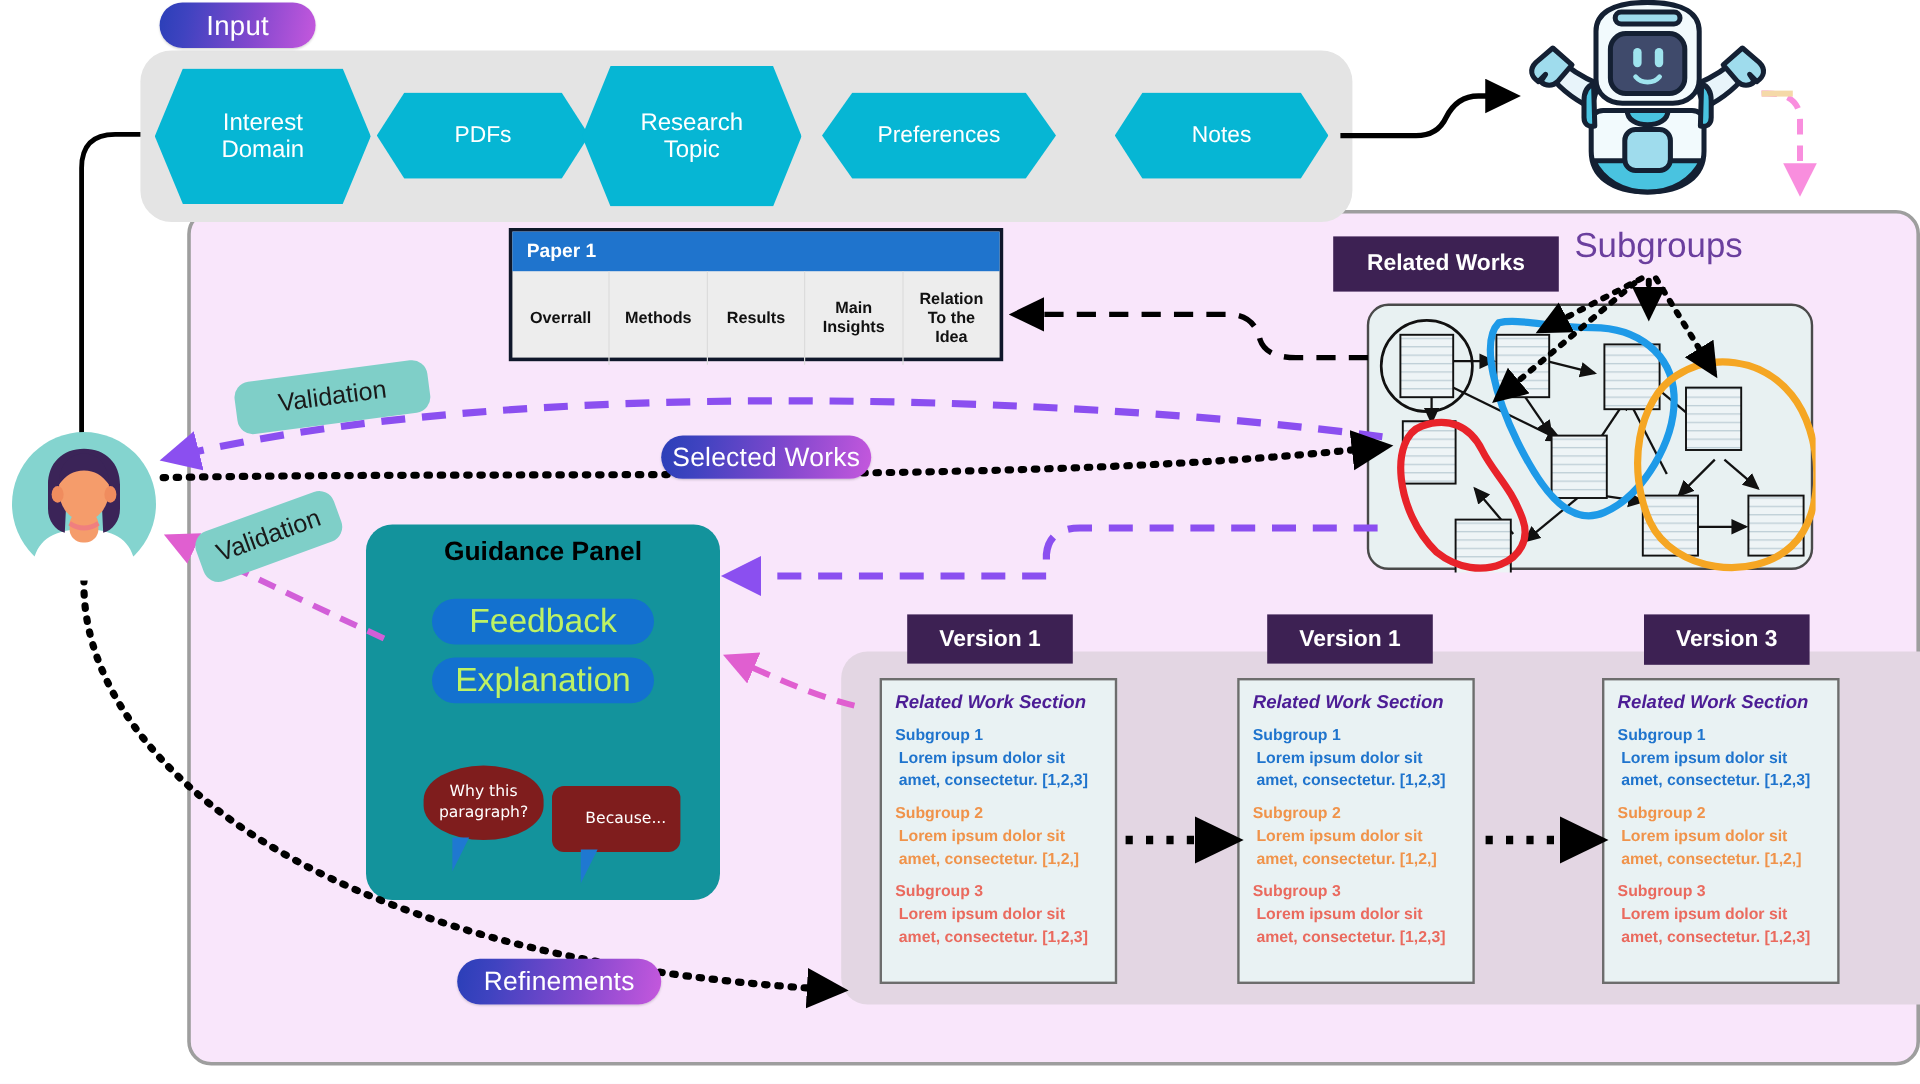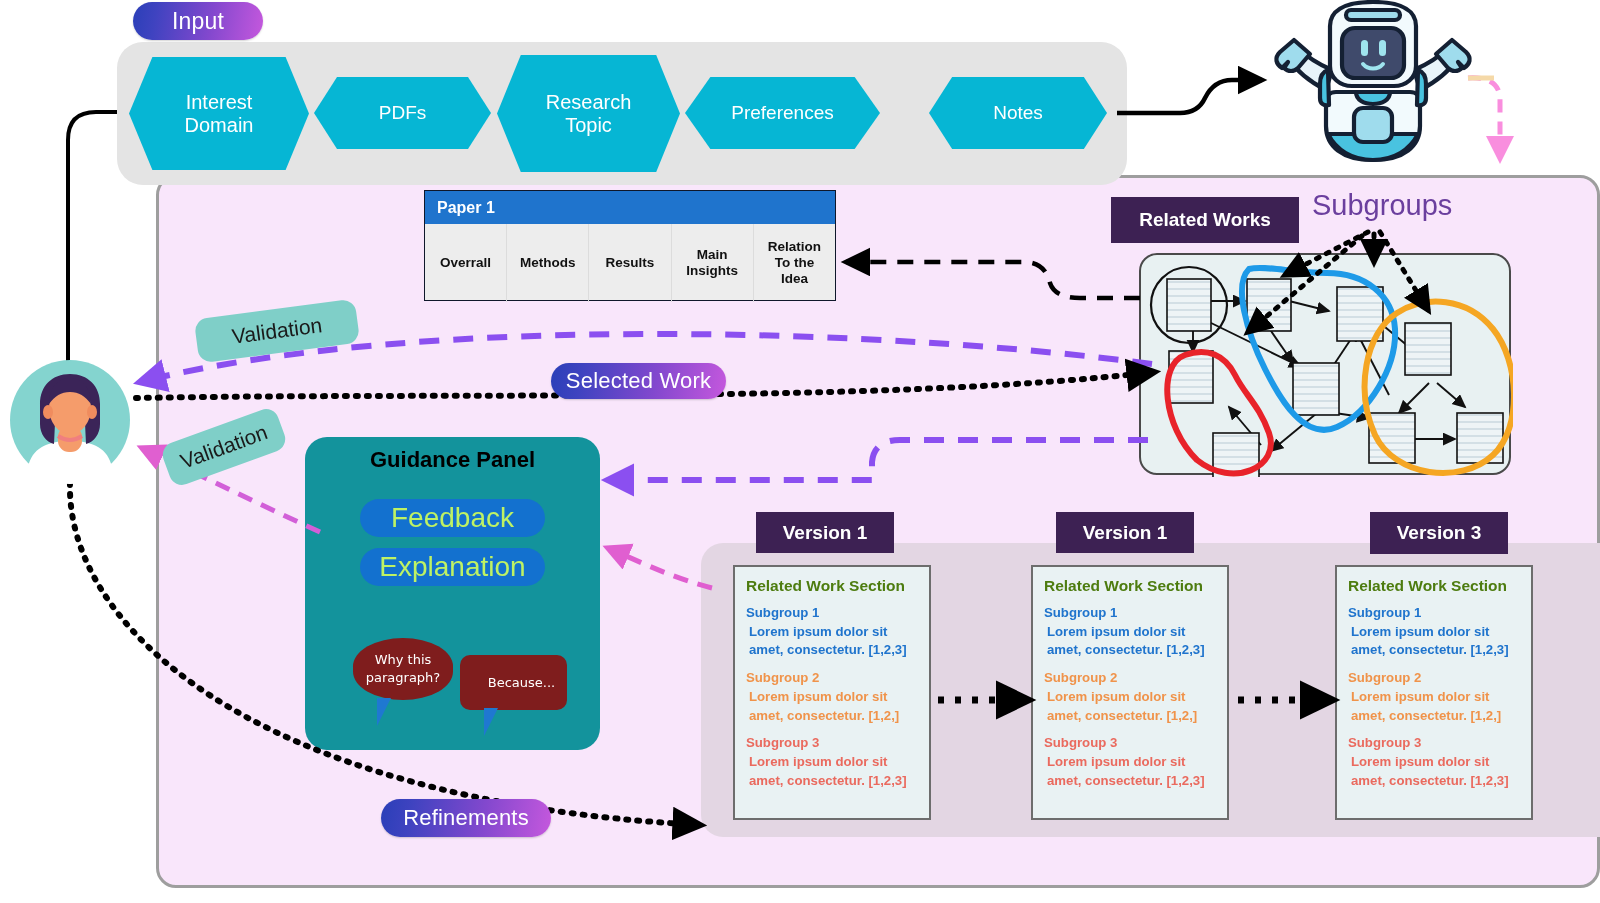--- a/index.html
+++ b/index.html
@@ -33,37 +33,37 @@
   }
   .hexrow { position:absolute; left:0; top:0; width:100%; height:100%; }
   .hex {
     position:absolute; background:#06b6d4; color:#fff; font-weight:normal;
     display:flex; align-items:center; justify-content:center; text-align:center;
     line-height:1.12; font-size:19px;
     clip-path:polygon(13% 0%, 87% 0%, 100% 50%, 87% 100%, 13% 100%, 0% 50%);
   }
   #hex-1 { left:12px; top:15px;  width:180px; height:113px; font-size:20px; }
   #hex-2 { left:197px; top:35px; width:177px; height:72px; }
-  #hex-3 { left:380px; top:13px; width:183px; height:117px; font-size:20px; }
+  #hex-3 { left:368px; top:13px; width:183px; height:117px; font-size:20px; }
   #hex-4 { left:568px; top:35px; width:195px; height:72px; }
   #hex-5 { left:812px; top:35px; width:178px; height:72px; }
 
   
   #robot { position:absolute; left:1258px; top:-4px; width:230px; height:175px; z-index:45; }
 
   
   #main-panel {
     position:absolute; left:156px; top:175px; width:1444px; height:713px;
     background:#f9e6fb; border:3px solid #9e9e9e; border-radius:20px; z-index:10;
   }
 
   
   #paper-table {
     position:absolute; left:424px; top:190px; width:412px; height:111px; z-index:30;
-    background:#ededed; border:1px solid #0f172a;
+    background:#ededed; border:3px solid #0f172a;
   }
   #paper-table .tbl-title {
     background:#1f74cd; color:#fff; font-weight:bold; font-size:16px;
     padding:7px 12px; height:33px; display:flex; align-items:center;
   }
   #paper-table .tbl-cols { display:flex; height:78px; }
   #paper-table .tbl-cols > div {
     flex:1; border-left:1px solid #dcdcdc; display:flex; align-items:center;
     justify-content:center; text-align:center; font-weight:bold; font-size:13.5px;
     color:#111; line-height:1.2; padding:2px;
@@ -134,21 +134,21 @@
     position:absolute; left:701px; top:543px; width:899px; height:294px;
     background:#e3d6e3; border-radius:22px 0 0 22px; z-index:25;
   }
   .vcard {
     position:absolute; top:22px; width:198px; height:255px;
     background:#e9f2f3; border:2px solid #6d6d6d; padding:10px 11px 6px 11px;
   }
   #vcard-0 { left:32px; }
   #vcard-1 { left:330px; }
   #vcard-2 { left:634px; }
-  .vcard .vc-title { font-weight:bold; font-size:15.5px; color:#4d7c0f; margin-bottom:9px; }
+  .vcard .vc-title { font-weight:bold; font-size:15.5px; color:#4c1d95; margin-bottom:9px;font-style:italic; }
   .vcard .sg { font-weight:bold; font-size:13.2px; line-height:1.42; margin-bottom:9px; }
   .vcard .sg .sgbody { display:block; padding-left:3px; }
 
   
   #avatar { position:absolute; left:6px; top:356px; width:128px; height:128px; z-index:45; }
 </style>
 </head>
 <body>
 
 <div id="stage">
@@ -290,21 +290,21 @@
     </div>
     <div class="bubble" id="bubble-1">
       <span>Because...</span>
       <span class="tail"></span>
     </div>
   </div>
 
   <div class="vtag" id="vtag-0">Validation</div>
   <div class="vtag" id="vtag-1">Validation</div>
 
-  <div class="grad-pill" id="selected-badge">Selected Work</div>
+  <div class="grad-pill" id="selected-badge">Selected Works</div>
   <div class="grad-pill" id="refinements-badge">Refinements</div>
 
   <div id="versions-wrap">
     <div class="vcard" id="vcard-0">
       <div class="vc-title">Related Work Section</div>
       <div class="sg" style="color: rgb(31, 116, 205);">
         <span>Subgroup 1</span>
         <span class="sgbody">Lorem ipsum dolor sit<br>amet, consectetur. [1,2,3]</span>
       </div>
       <div class="sg" style="color: rgb(240, 147, 74);">

